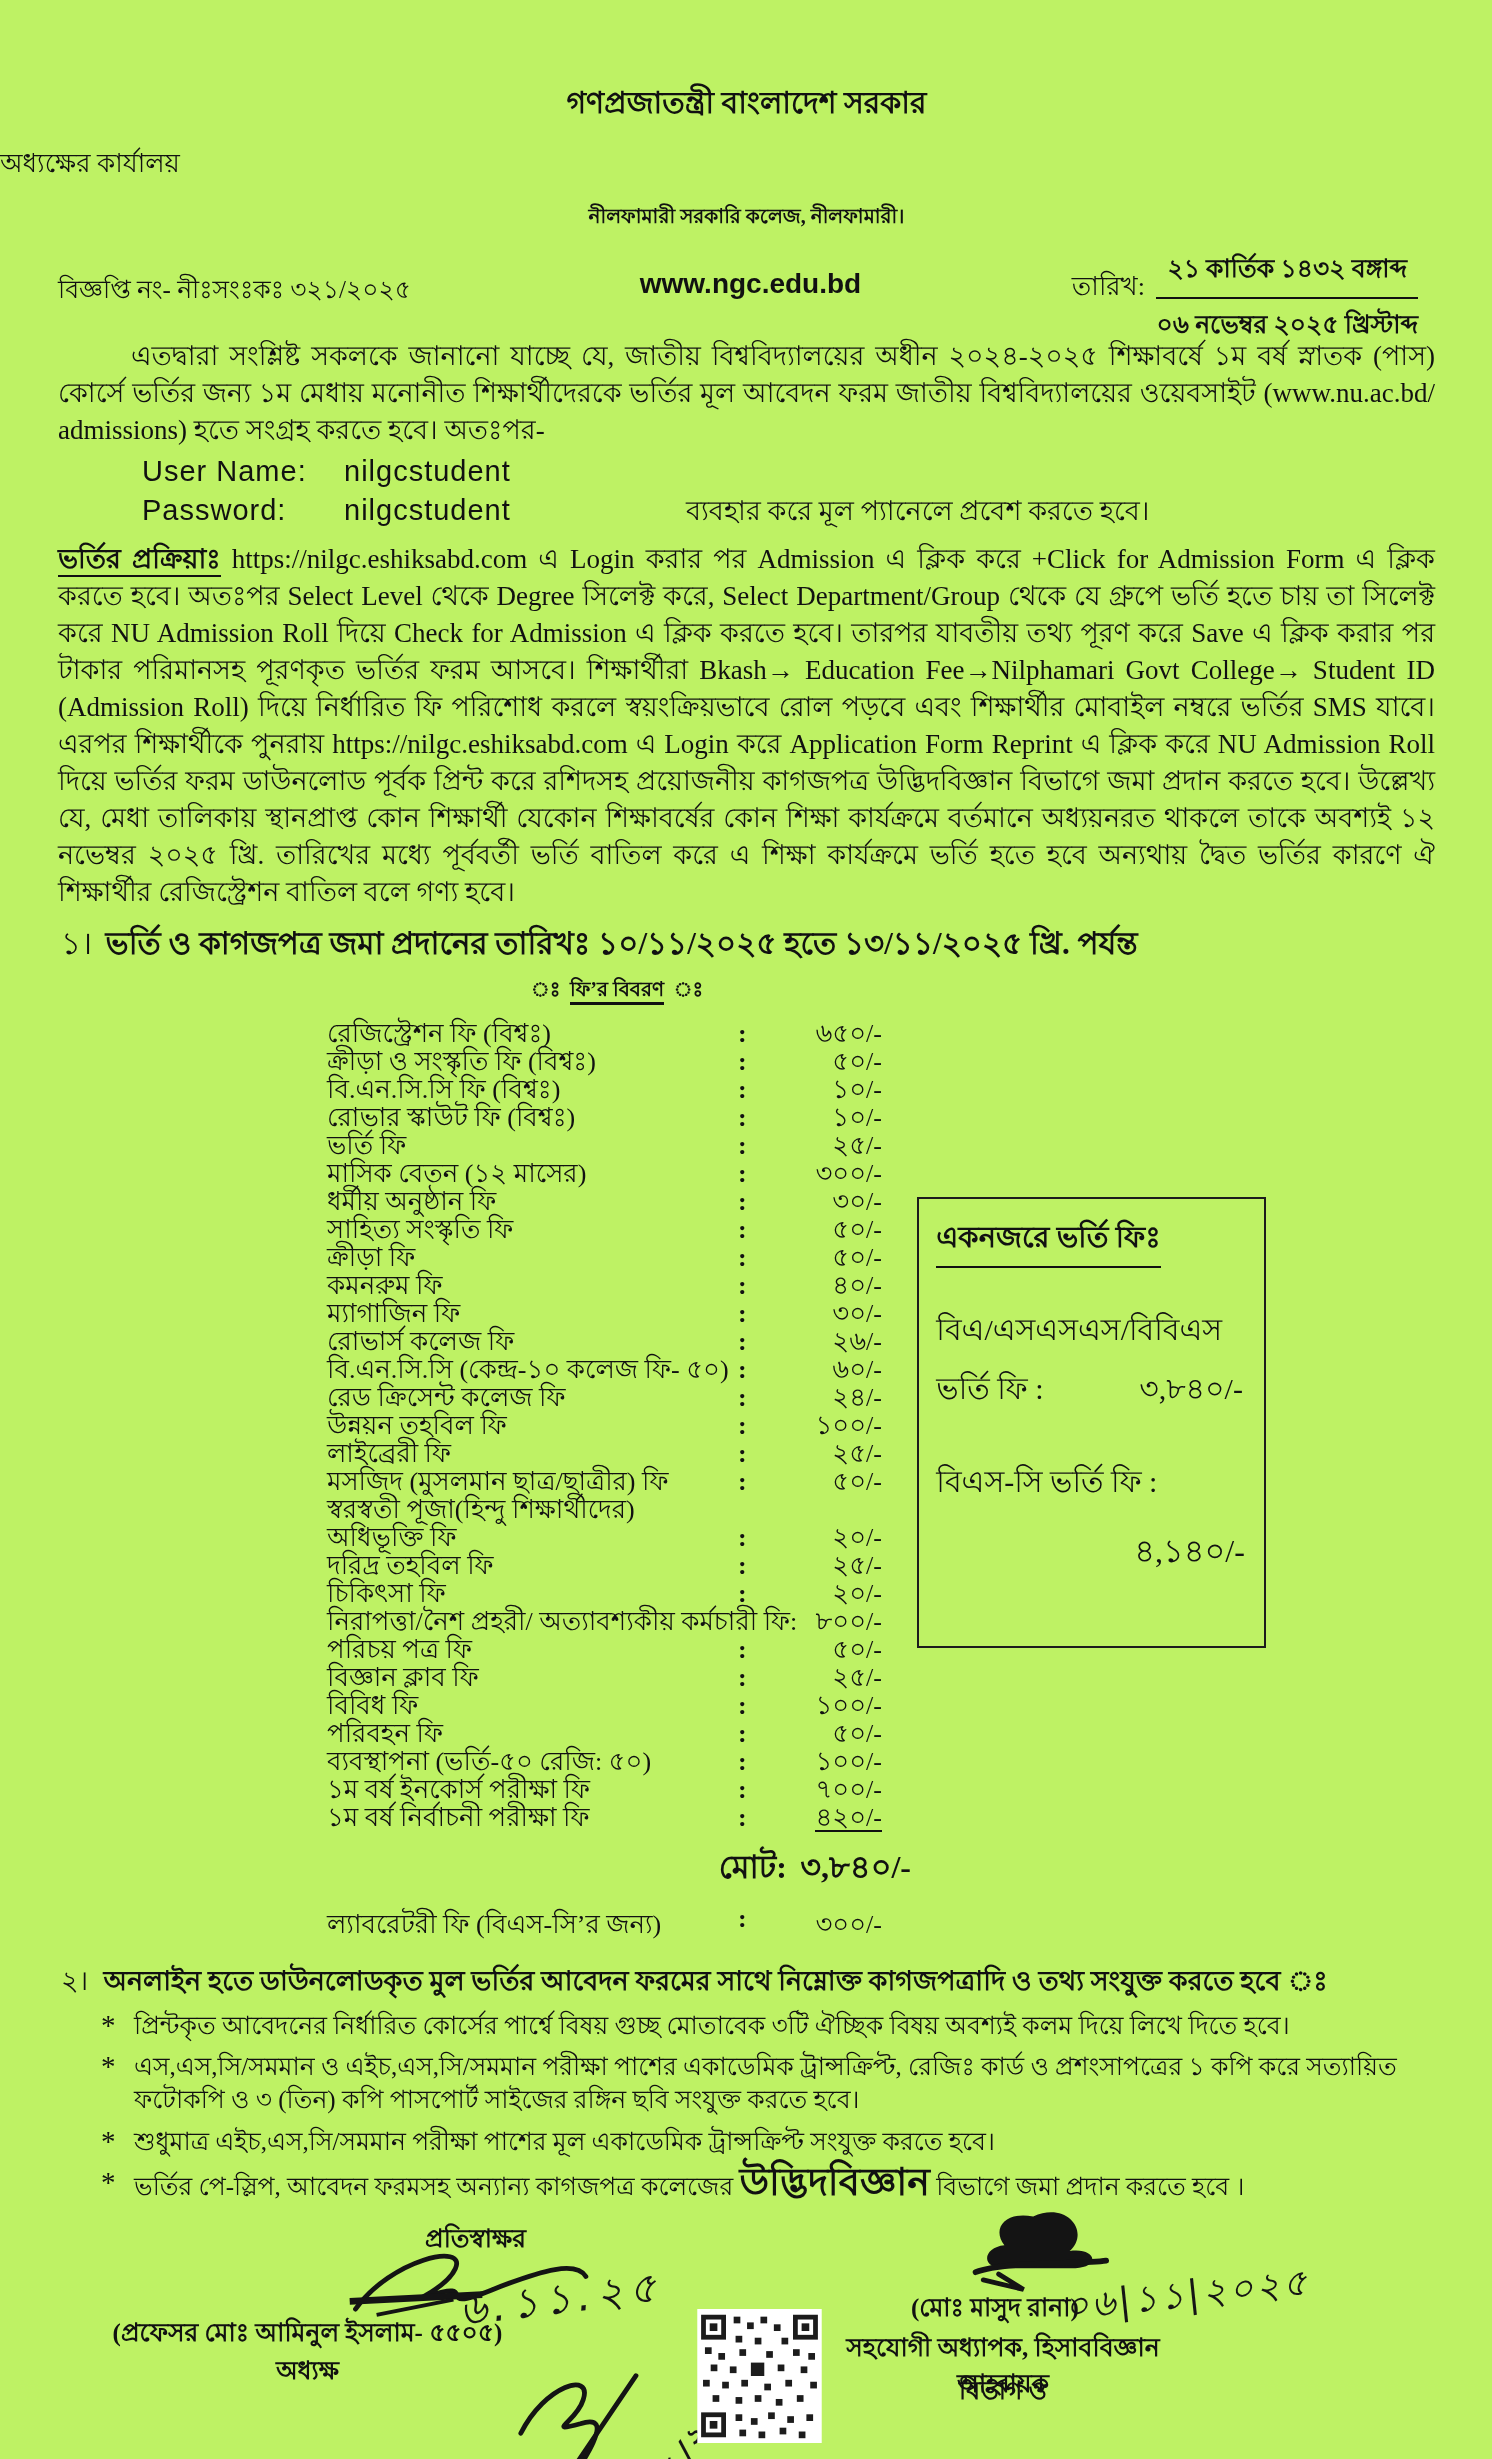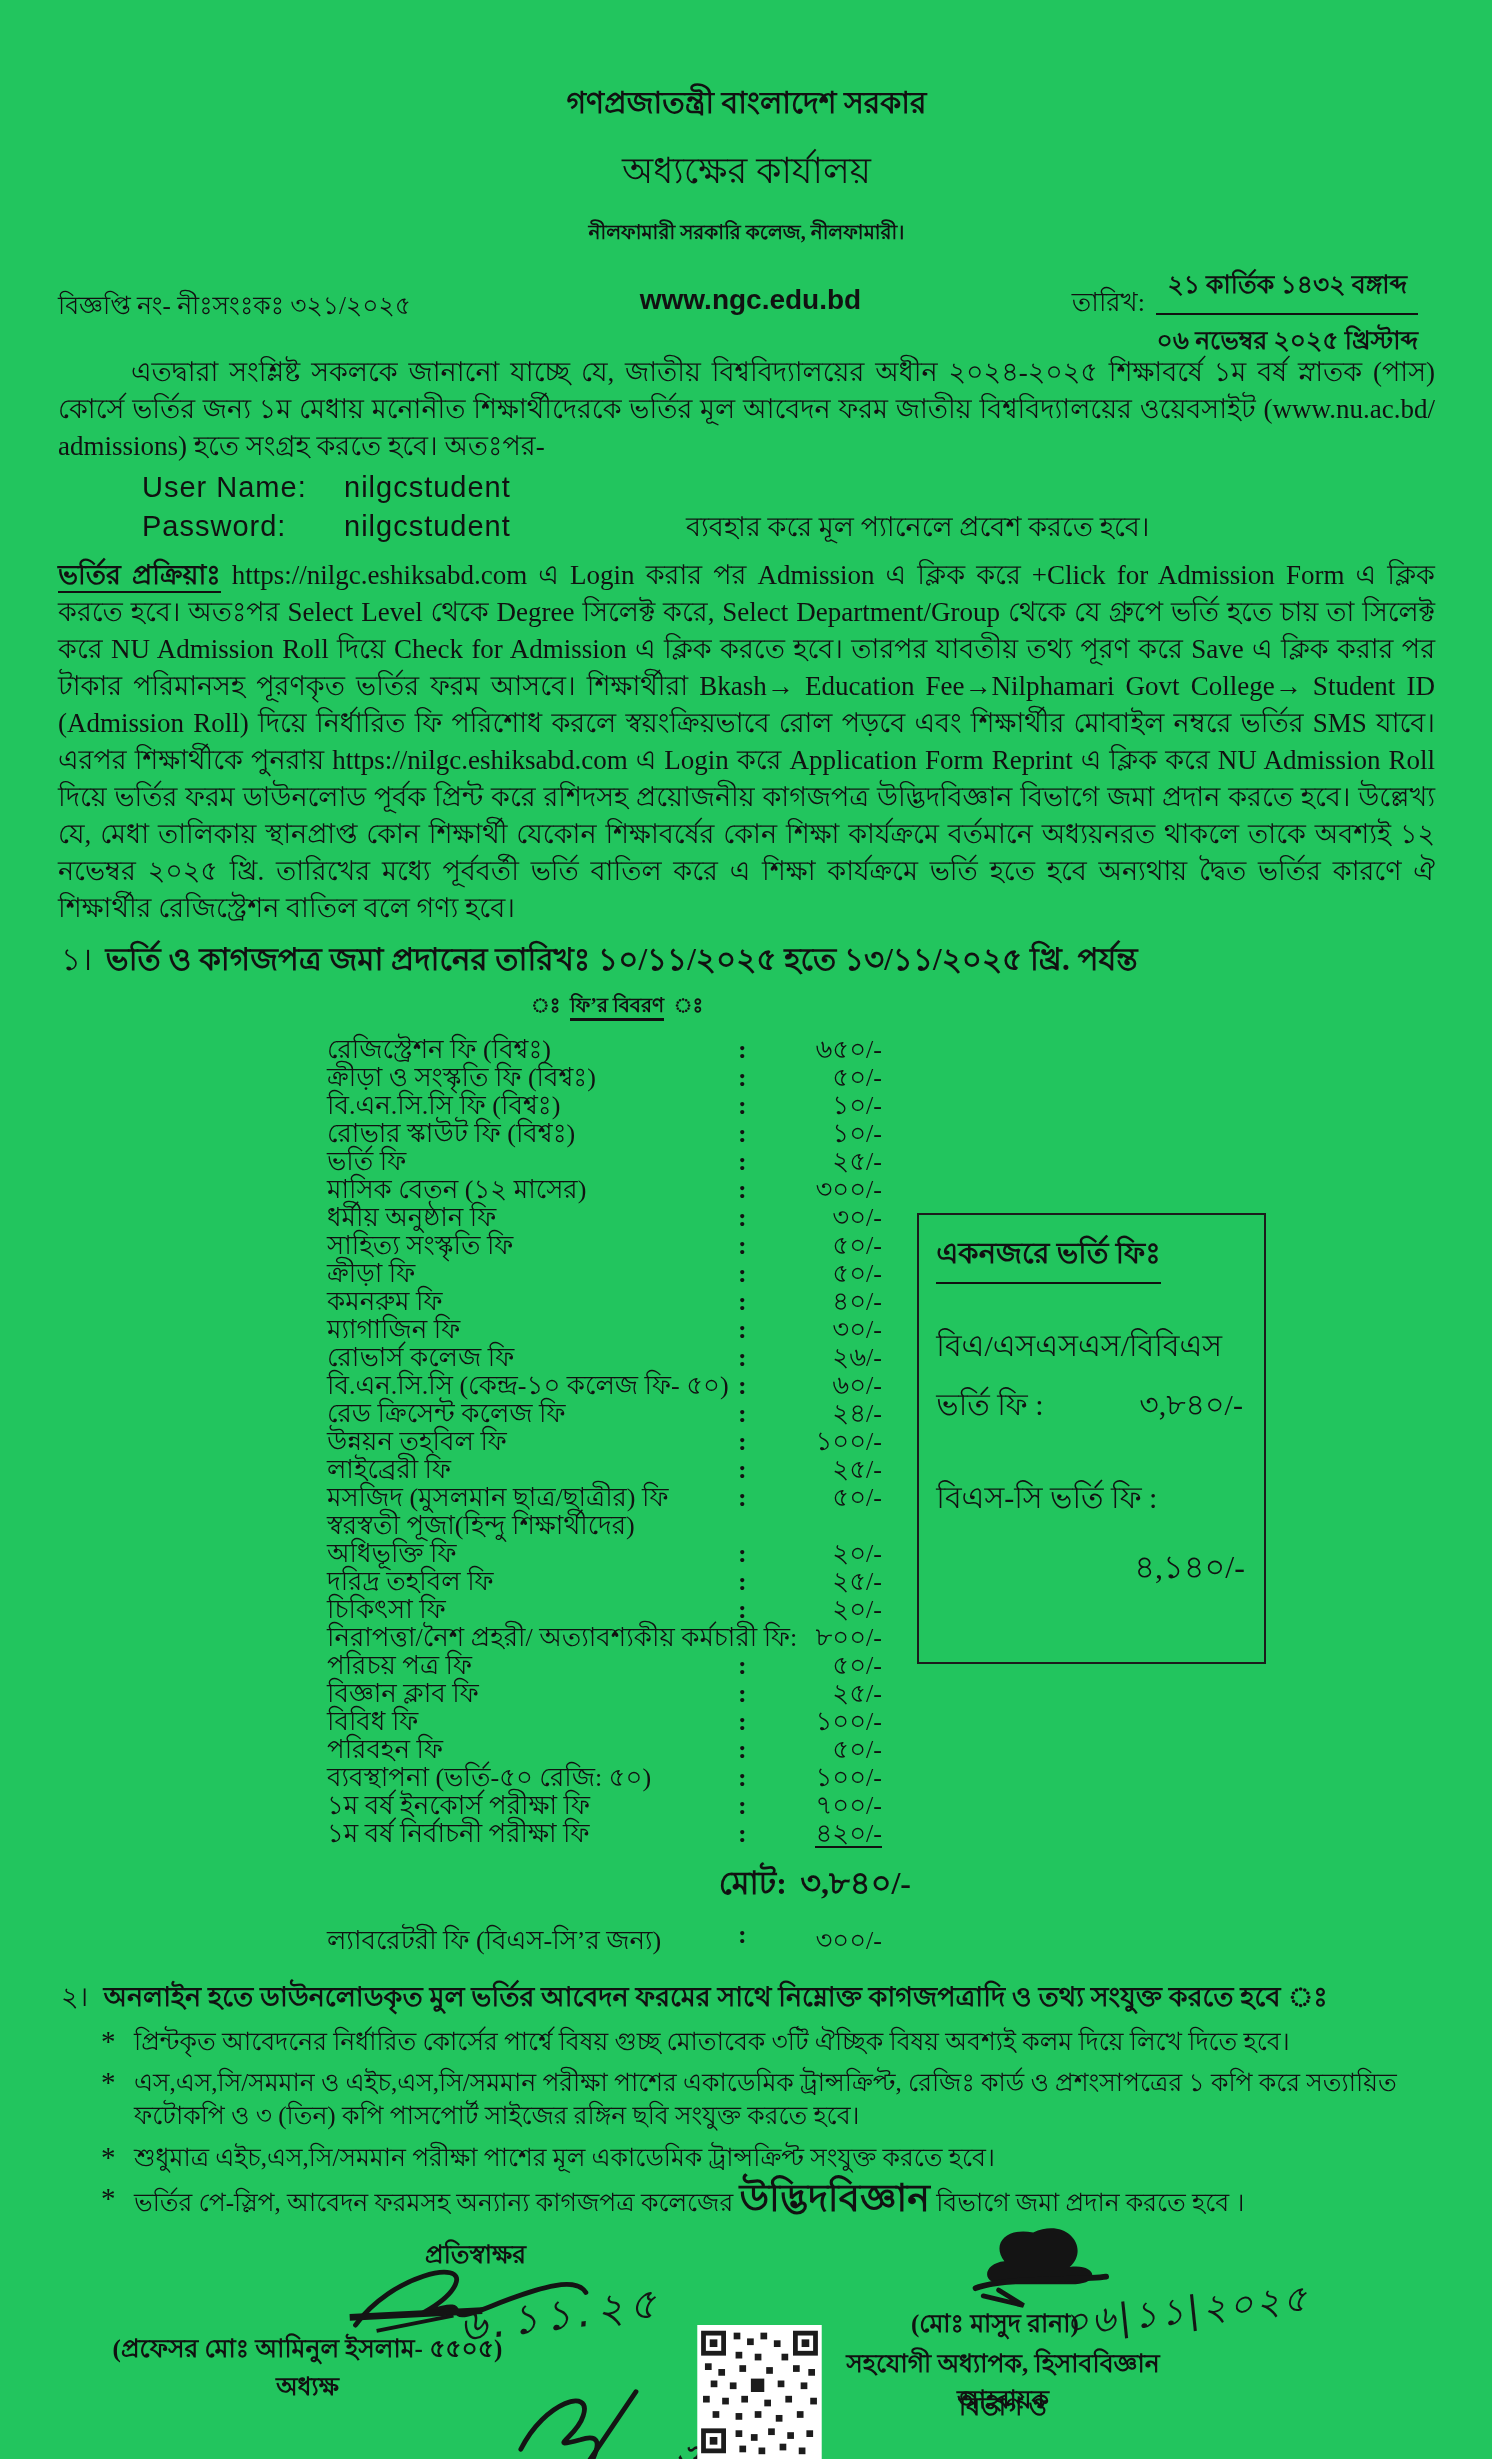--- a/index.html
+++ b/index.html
@@ -1,23 +1,23 @@
 <!DOCTYPE html>
 <html lang="bn"><head>
 <meta charset="utf-8">
 <style>
   html,body{margin:0;padding:0;background:#e8e8e8;}
   .page{
     position:relative;width:1493px;height:2459px;margin:0 auto;
-    background:#22c55e;color:#111;overflow:hidden;
+    background:#bef264;color:#111;overflow:hidden;
     font-family:"Liberation Serif","DejaVu Serif",serif;
   }
   
   .h-gov{margin-top:79px;text-align:center;font-size:30px;font-weight:700;}
-  .h-office{margin-top:13.4px;text-align:center;font-size:36px;}
+  .h-office{margin-top:13.4px;font-size:26px;}
   .h-college{margin-top:13.4px;text-align:center;font-size:20px;font-weight:700;}
   .meta{position:relative;height:75px;margin-top:13.4px;}
   .memo{position:absolute;left:58px;top:23px;font-size:25px;}
   .website{position:absolute;left:8px;right:0;top:21px;text-align:center;
     font-family:"Liberation Sans","DejaVu Sans",sans-serif;font-size:28px;font-weight:600;}
   .dateblock{position:absolute;right:75px;top:0;display:flex;gap:11.5px;margin-left:45px;}
   .date-label{font-size:26px;padding-top:19px;}
   .date-stack{text-align:center;font-size:25px;font-weight:600;}
   .date-top{padding:1.9px 7.7px 4.8px;border-bottom:2.9px solid #111;}
   .date-bottom{padding-top:5.8px;}

